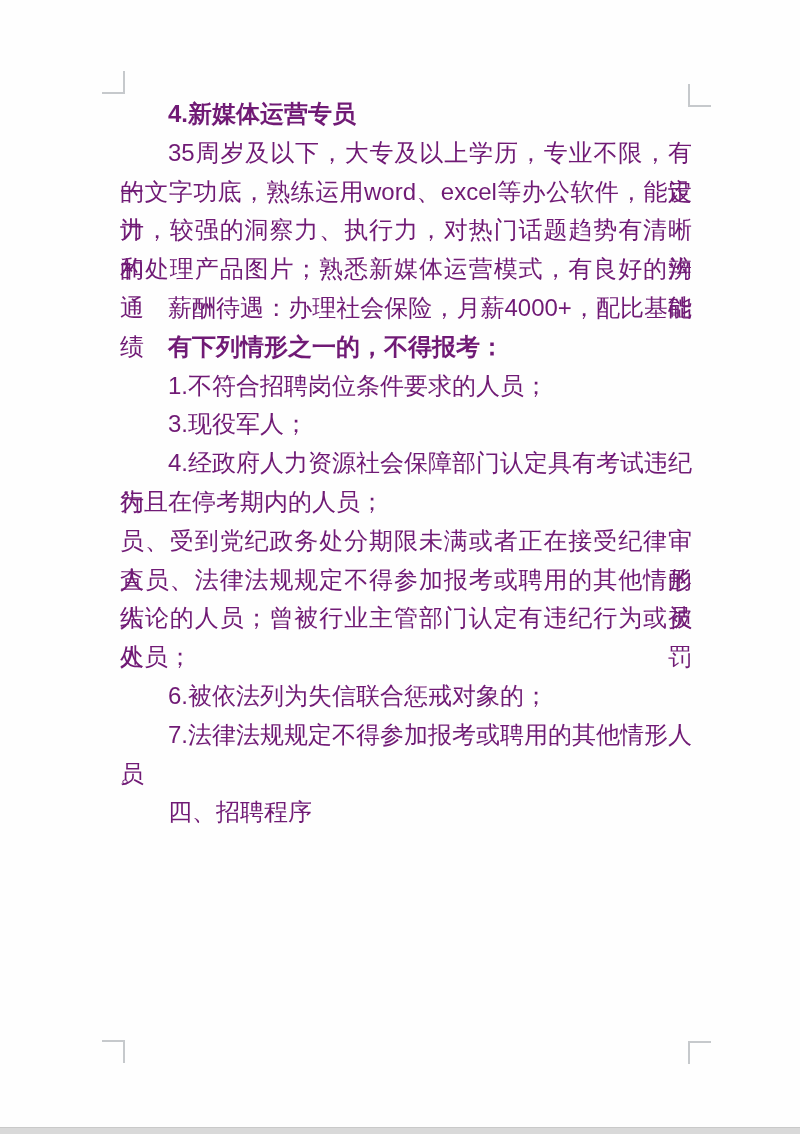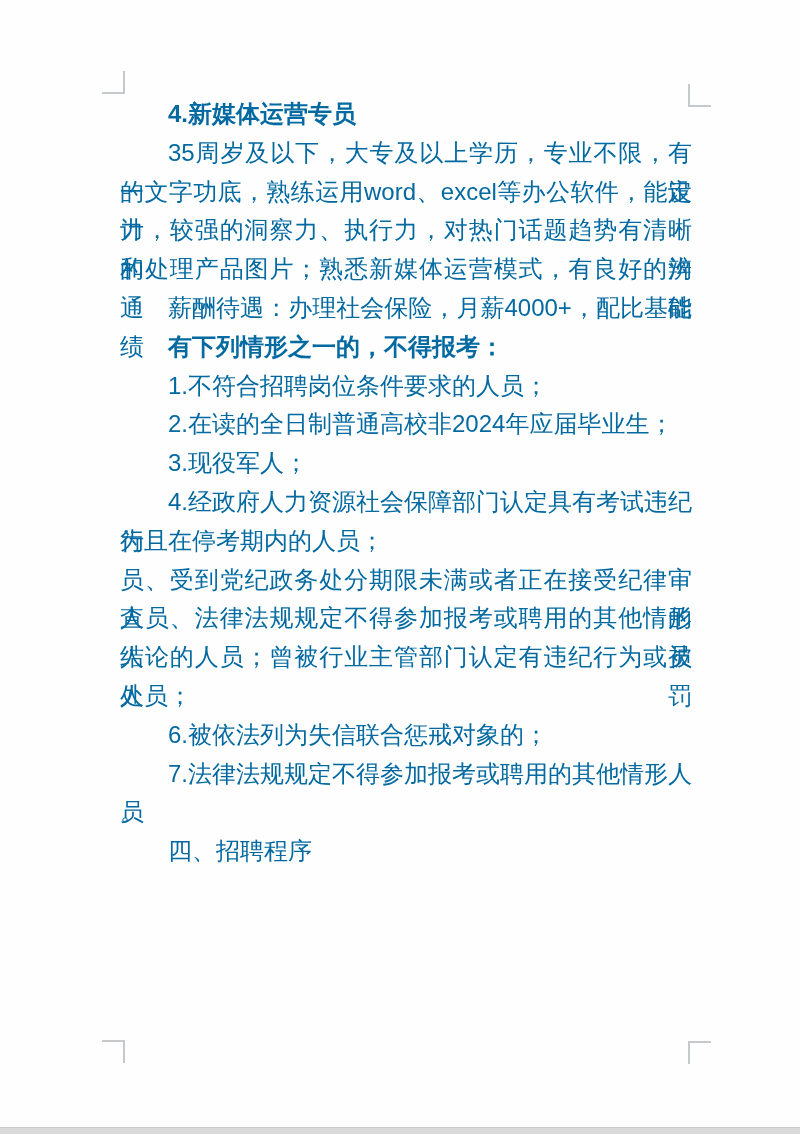--- a/index.html
+++ b/index.html
@@ -18,21 +18,21 @@
     position: absolute;
     inset: 0;
     background: #fefefe;
   }
   
   .textblock {
     position: absolute;
     left: 120px;
     top: 95px;
     width: 572px;
-    color: #0369a1;
+    color: #701a75;
     font-size: 24px;
     letter-spacing: 0px;
   }
   .line {
     height: 38.8px;
     line-height: 38.8px;
     white-space: nowrap;
     overflow: visible;
   }
   .ind { text-indent: 48px; }
@@ -76,21 +76,20 @@
 
   <div class="textblock">
     <div class="line b ind">4.新媒体运营专员</div>
     <div class="line ind fill">35周岁及以下，大专及以上学历，专业不限，有一定</div>
     <div class="line fill">的文字功底，熟练运用word、excel等办公软件，能设计</div>
     <div class="line fill">力，较强的洞察力、执行力，对热门话题趋势有清晰的辨</div>
     <div class="line fill">和处理产品图片；熟悉新媒体运营模式，有良好的沟通能</div>
     <div class="line ind fill">薪酬待遇：办理社会保险，月薪4000+，配比基础绩</div>
     <div class="line b ind">有下列情形之一的，不得报考：</div>
     <div class="line ind">1.不符合招聘岗位条件要求的人员；</div>
-    <div class="line ind">2.在读的全日制普通高校非2024年应届毕业生；</div>
     <div class="line ind">3.现役军人；</div>
     <div class="line ind fill">4.经政府人力资源社会保障部门认定具有考试违纪行</div>
     <div class="line">为且在停考期内的人员；</div>
     <div class="line fill">员、受到党纪政务处分期限未满或者正在接受纪律审查的</div>
     <div class="line fill">人员、法律法规规定不得参加报考或聘用的其他情形人员</div>
     <div class="line fill">结论的人员；曾被行业主管部门认定有违纪行为或被处罚</div>
     <div class="line">人员；</div>
     <div class="line ind">6.被依法列为失信联合惩戒对象的；</div>
     <div class="line ind fill">7.法律法规规定不得参加报考或聘用的其他情形人员</div>
     <div class="line">。</div>

